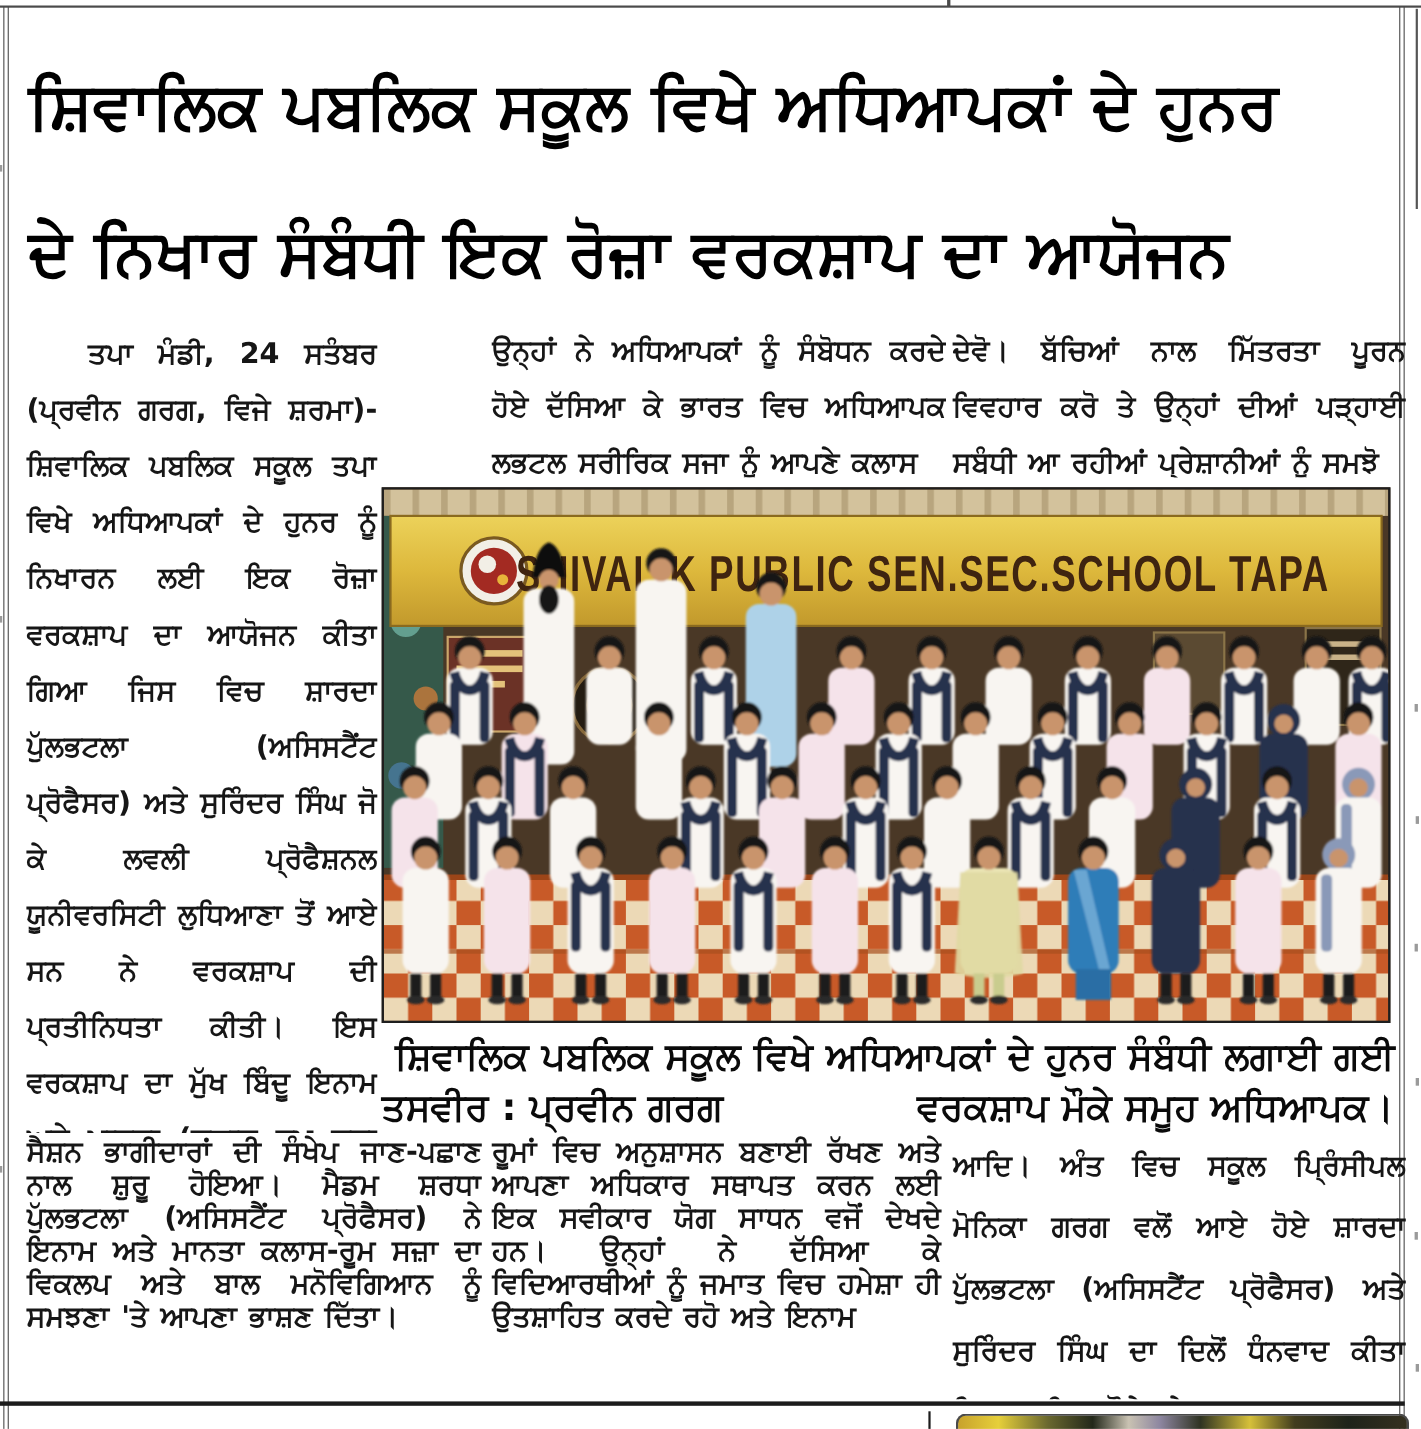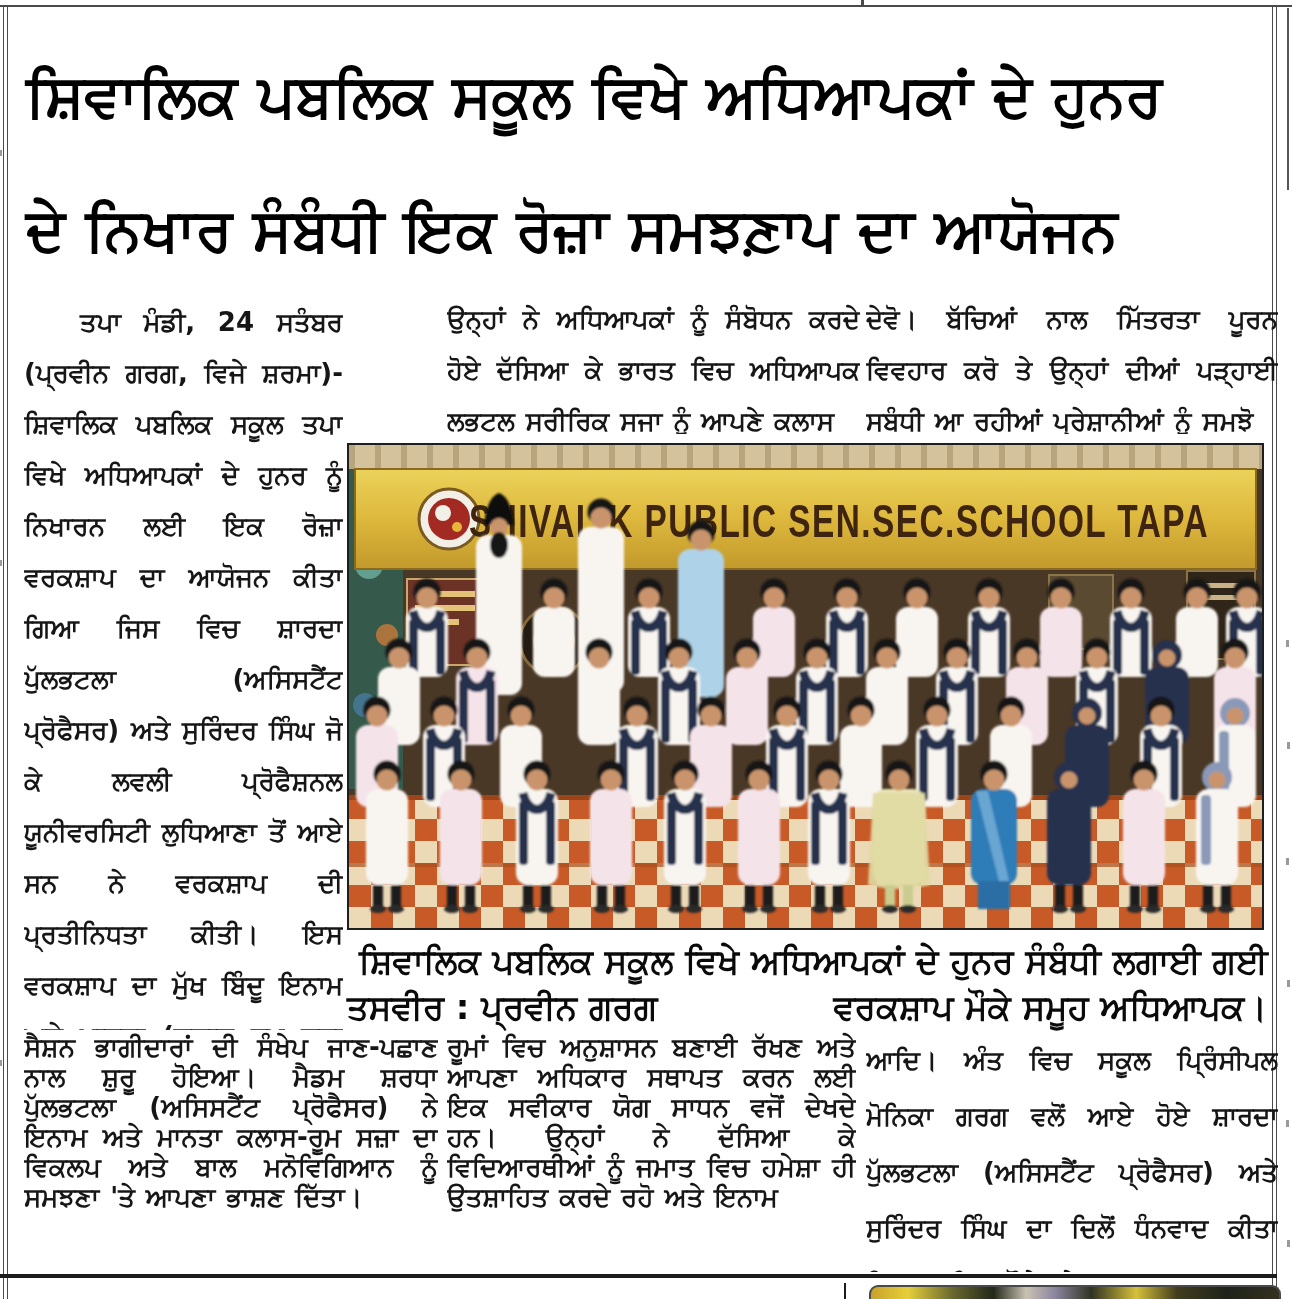--- a/index.html
+++ b/index.html
@@ -66,21 +66,21 @@
 <div class="abs speck" style="left:1286px;top:1120px;width:3px;height:7px;"></div>
 <div class="abs speck" style="left:1287px;top:1240px;width:3px;height:7px;"></div>
 <div class="abs speck" style="left:0;top:150px;width:2px;height:6px;"></div>
 <div class="abs speck" style="left:0;top:560px;width:2px;height:6px;"></div>
 <div class="abs speck" style="left:0;top:1060px;width:2px;height:6px;"></div>
 <div class="abs rule-heavy" style="left:0;top:1274px;width:1277px;height:4px;"></div>
 <div class="abs rule-heavy" style="left:844px;top:1283px;width:2px;height:16px;"></div>
 <div class="abs next-photo-sliver"></div>
 
 <div class="abs headline-line" style="top:32px;">ਸ਼ਿਵਾਲਿਕ ਪਬਲਿਕ ਸਕੂਲ ਵਿਖੇ ਅਧਿਆਪਕਾਂ ਦੇ ਹੁਨਰ</div>
-<div class="abs headline-line" style="top:166px;">ਦੇ ਨਿਖਾਰ ਸੰਬੰਧੀ ਇਕ ਰੋਜ਼ਾ ਸਮਝਣ਼ਾਪ ਦਾ ਆਯੋਜਨ</div>
+<div class="abs headline-line" style="top:166px;">ਦੇ ਨਿਖਾਰ ਸੰਬੰਧੀ ਇਕ ਰੋਜ਼ਾ ਵਰਕਸ਼ਾਪ ਦਾ ਆਯੋਜਨ</div>
 
 <div class="abs body-col indent" style="left:24px;top:297px;width:319px;height:733px;">ਤਪਾ ਮੰਡੀ, 24 ਸਤੰਬਰ (ਪ੍ਰਵੀਨ ਗਰਗ, ਵਿਜੇ ਸ਼ਰਮਾ)-ਸ਼ਿਵਾਲਿਕ ਪਬਲਿਕ ਸਕੂਲ ਤਪਾ ਵਿਖੇ ਅਧਿਆਪਕਾਂ ਦੇ ਹੁਨਰ ਨੂੰ ਨਿਖਾਰਨ ਲਈ ਇਕ ਰੋਜ਼ਾ ਵਰਕਸ਼ਾਪ ਦਾ ਆਯੋਜਨ ਕੀਤਾ ਗਿਆ ਜਿਸ ਵਿਚ ਸ਼ਾਰਦਾ ਪੁੱਲਭਟਲਾ (ਅਸਿਸਟੈਂਟ ਪ੍ਰੋਫੈਸਰ) ਅਤੇ ਸੁਰਿੰਦਰ ਸਿੰਘ ਜੋ ਕੇ ਲਵਲੀ ਪ੍ਰੋਫੈਸ਼ਨਲ ਯੂਨੀਵਰਸਿਟੀ ਲੁਧਿਆਣਾ ਤੋਂ ਆਏ ਸਨ ਨੇ ਵਰਕਸ਼ਾਪ ਦੀ ਪ੍ਰਤੀਨਿਧਤਾ ਕੀਤੀ। ਇਸ ਵਰਕਸ਼ਾਪ ਦਾ ਮੁੱਖ ਬਿੰਦੂ ਇਨਾਮ ਅਤੇ ਮਾਨਤਾ (ਕਲਾਸ ਰੂਮ ਸਜਾ ਦਾ ਵਿਕਲਪ) ਅਤੇ ਬਾਲ ਮਨੋਵਿਗਿਆਨ ਨੂੰ ਸਮਝਣਾ ਸੀ। ਵਰਕਸ਼ਾਪ ਦਾ ਪਹਿਲਾ</div>
 <div class="abs body-col" style="left:447px;top:294px;width:413px;height:140px;">ਉਨ੍ਹਾਂ ਨੇ ਅਧਿਆਪਕਾਂ ਨੂੰ ਸੰਬੋਧਨ ਕਰਦੇ ਹੋਏ ਦੱਸਿਆ ਕੇ ਭਾਰਤ ਵਿਚ ਅਧਿਆਪਕ ਲਭਟਲ ਸਰੀਰਿਕ ਸਜਾ ਨੂੰ ਆਪਣੇ ਕਲਾਸ</div>
 <div class="abs body-col" style="left:866px;top:294px;width:412px;height:140px;">ਦੇਵੋ। ਬੱਚਿਆਂ ਨਾਲ ਮਿੱਤਰਤਾ ਪੂਰਨ ਵਿਵਹਾਰ ਕਰੋ ਤੇ ਉਨ੍ਹਾਂ ਦੀਆਂ ਪੜ੍ਹਾਈ ਸਬੰਧੀ ਆ ਰਹੀਆਂ ਪ੍ਰੇਸ਼ਾਨੀਆਂ ਨੂੰ ਸਮਝੋ</div>
 
 <div class="abs photo-frame">
   <svg id="photo-svg" viewBox="0 0 913 483" preserveAspectRatio="none">
     <defs>
       <linearGradient id="goldgrad" x1="0" y1="0" x2="0" y2="1">
         <stop offset="0" stop-color="#ecd25a"></stop>

